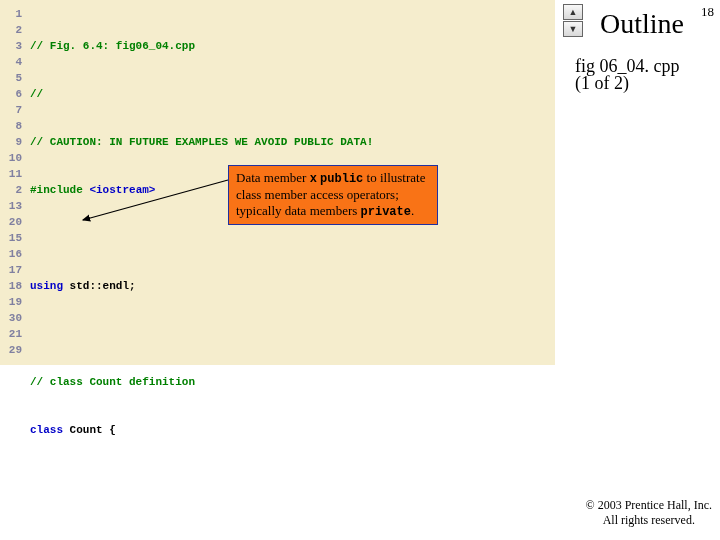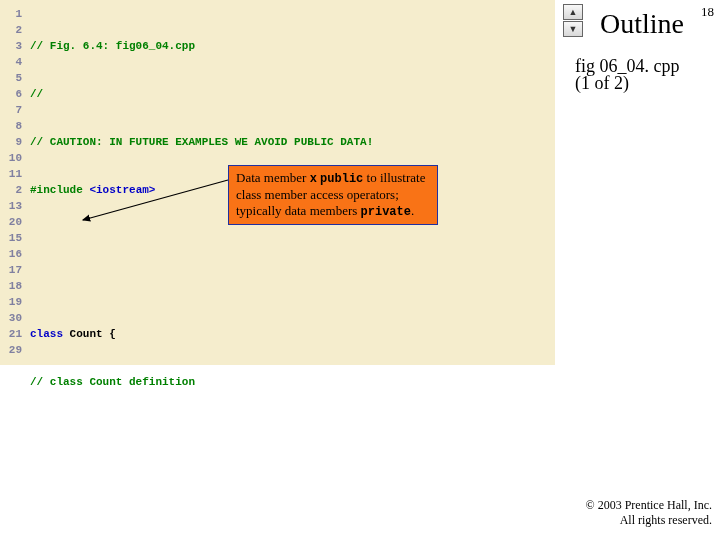--- a/index.html
+++ b/index.html
@@ -93,21 +93,21 @@
     font-size: 18px;
     color: #000;
     line-height: 17px;
   }
   .copyright {
     position: absolute;
     bottom: 12px;
     right: 8px;
     font-size: 12px;
     color: #000;
-    text-align: right;
+    text-align: center;
     line-height: 15px;
   }
 
   .callout {
     position: absolute;
     left: 228px;
     top: 165px;
     width: 210px;
     background: #f97316;
     border: 1px solid #2030a0;
@@ -157,23 +157,24 @@
     <div>21</div>
     <div>29</div>
   </div>
 
   <div class="code">
     <div class="line"><span class="cm">// Fig. 6.4: fig06_04.cpp</span></div>
     <div class="line"><span class="cm">//</span></div>
     <div class="line"><span class="cm">// CAUTION: IN FUTURE EXAMPLES WE AVOID PUBLIC DATA!</span></div>
     <div class="line"><span class="pp">#include </span><span class="kw">&lt;iostream&gt;</span></div>
     <div class="line"></div>
+    <div class="line"><span class="kw">using </span><span class="id">std::endl;</span></div>
     <div class="line"></div>
+    <div class="line"><span class="cm">// class Count definition</span></div>
     <div class="line"><span class="kw">class </span><span class="id">Count {</span></div>
-    <div class="line"><span class="cm">// class Count definition</span></div>
     
     
     
     
     
     
     
     
     
     

